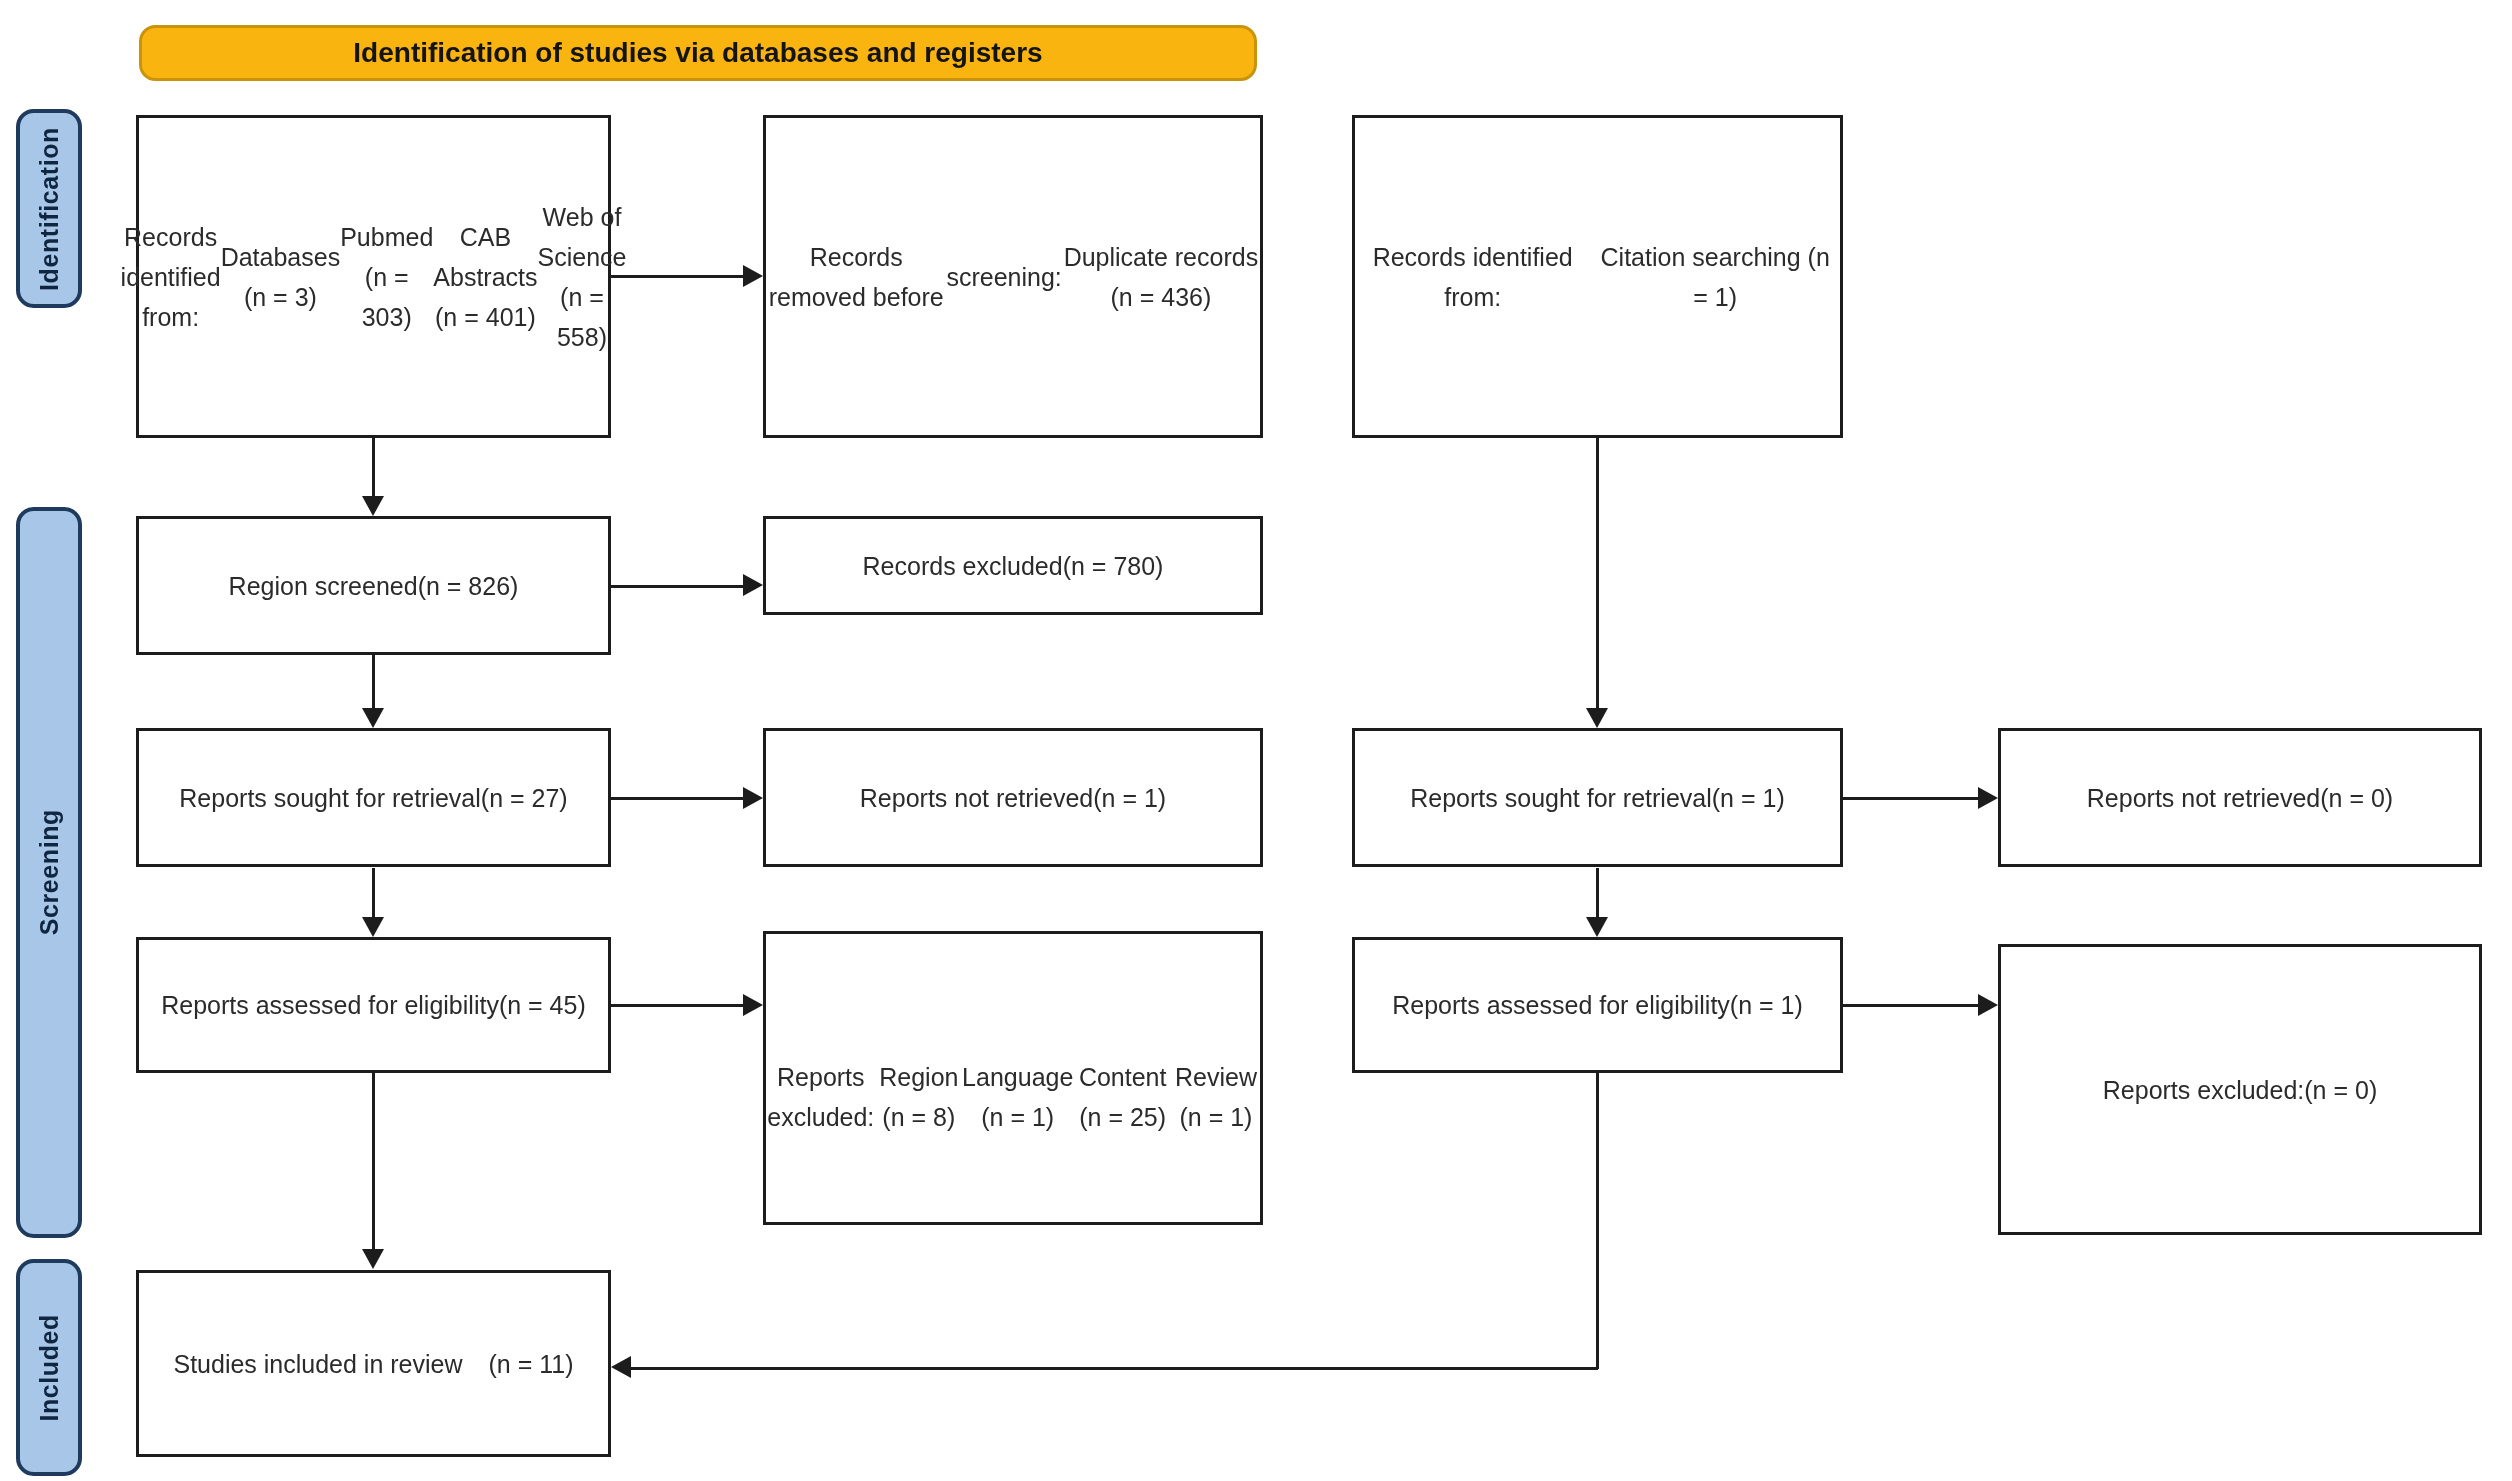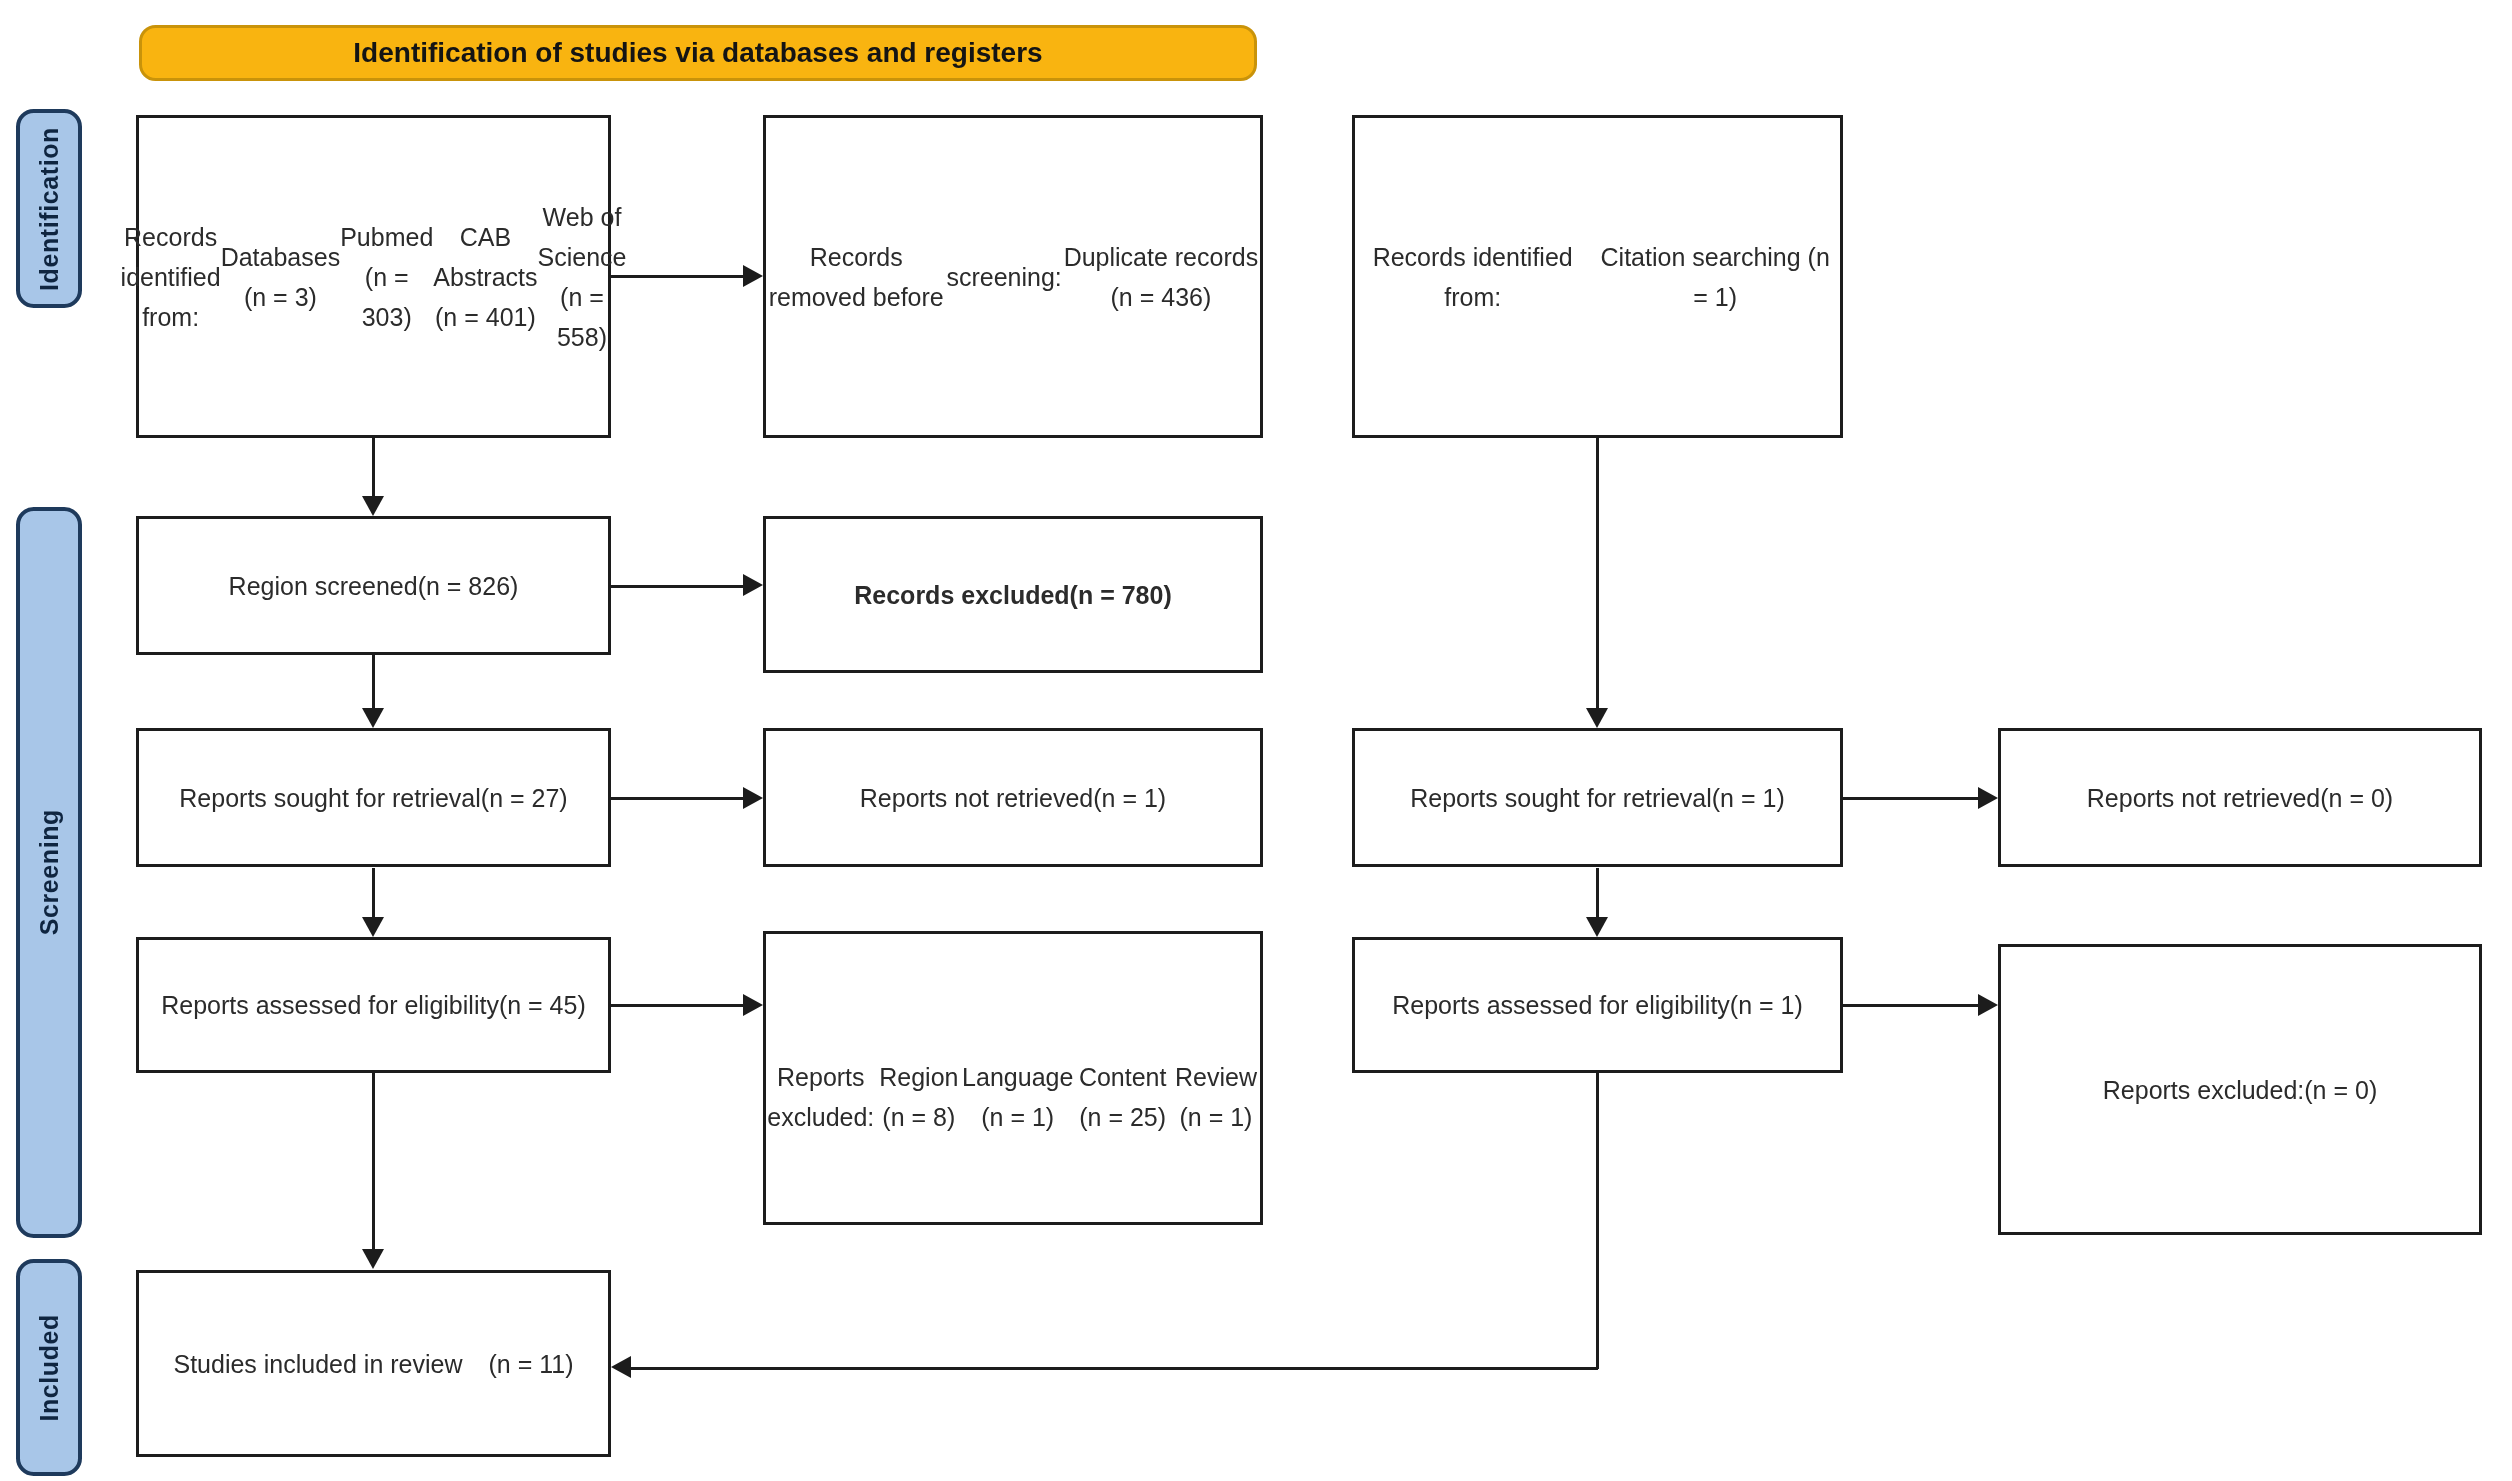--- a/index.html
+++ b/index.html
@@ -100,21 +100,21 @@
   </div>
   <div class="box" style="left:1352px;top:115px;width:491px;height:323px;">
     <span class="ln">Records identified from:</span>
     <span class="ln">Citation searching (n = 1)</span>
   </div>
 
   <div class="box" style="left:136px;top:516px;width:475px;height:139px;">
     <span class="ln">Region screened</span>
     <span class="ln">(n = 826)</span>
   </div>
-  <div class="box" style="left:763px;top:516px;width:500px;height:157px;font-weight:bold;">
+  <div class="box" style="left:763px;top:516px;width:500px;height:99px;">
     <span class="ln">Records excluded</span>
     <span class="ln">(n = 780)</span>
   </div>
 
   <div class="box" style="left:136px;top:728px;width:475px;height:139px;">
     <span class="ln">Reports sought for retrieval</span>
     <span class="ln">(n = 27)</span>
   </div>
   <div class="box" style="left:763px;top:728px;width:500px;height:139px;">
     <span class="ln">Reports not retrieved</span>

